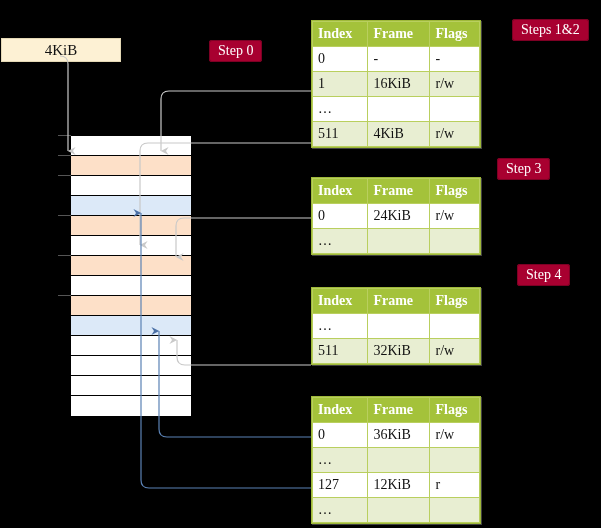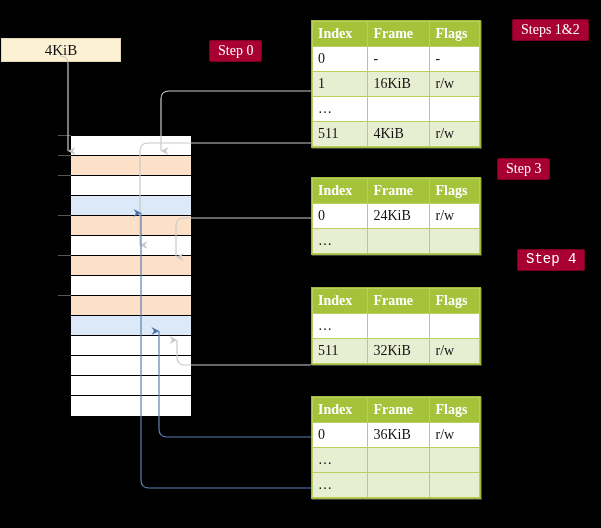--- a/index.html
+++ b/index.html
@@ -50,21 +50,21 @@
             pointer-events:none;}
 </style>
 </head>
 <body>
 
 <div id="stage">
 
   <div class="badge" id="badge-0" style="left:190px;top:40px;margin-left:19px;">Step 0</div>
   <div class="badge" id="badge-12" style="left:512px;top:19px;">Steps 1&amp;2</div>
   <div class="badge" id="badge-3" style="left:497px;top:158px;">Step 3</div>
-  <div class="badge" id="badge-4" style="left:517px;top:249px;font-family:Liberation Mono, monospace;">Step 4</div>
+  <div class="badge" id="badge-4" style="left:517px;top:264px;">Step 4</div>
 
   <div class="srcbox" style="left:1px;top:38px;width:118px;height:22px;">4KiB</div>
 
   <div class="memcol" id="memcol" style="left:70px;top:135px;width:120px;height:280px;">
       <div class="memrow m-white" style="height: 20px;"></div>
       <div class="memrow m-orange" style="height: 20px;"></div>
       <div class="memrow m-white" style="height: 20px;"></div>
       <div class="memrow m-blue" style="height: 20px;"></div>
       <div class="memrow m-orange" style="height: 20px;"></div>
       <div class="memrow m-white" style="height: 20px;"></div>
@@ -176,20 +176,25 @@
         <tbody>
           <tr class="plain">
             <td class="c-index">0</td>
             <td class="c-frame">36KiB</td>
             <td class="c-flags">r/w</td>
           </tr>
           <tr class="alt">
             <td class="c-index">…</td>
             <td class="c-frame"></td>
             <td class="c-flags"></td>
+          </tr>
+          <tr class="plain">
+            <td class="c-index">127</td>
+            <td class="c-frame">12KiB</td>
+            <td class="c-flags">r</td>
           </tr>
           <tr class="alt">
             <td class="c-index">…</td>
             <td class="c-frame"></td>
             <td class="c-flags"></td>
           </tr>
         </tbody>
       </table>
     </div>
 

